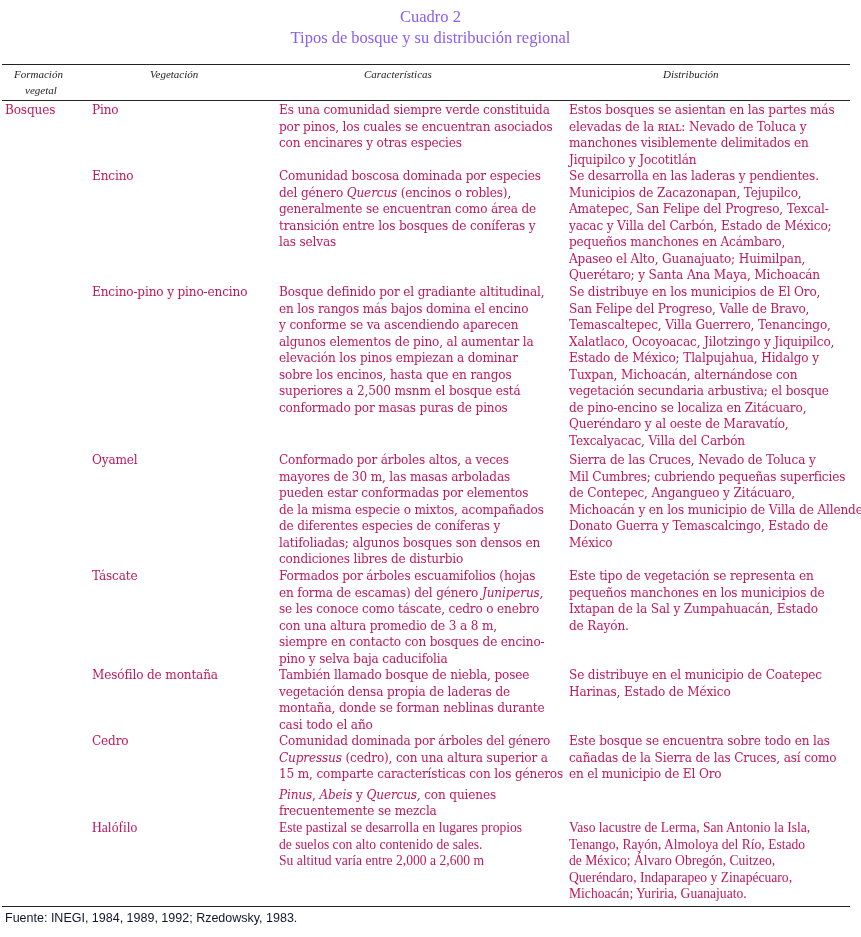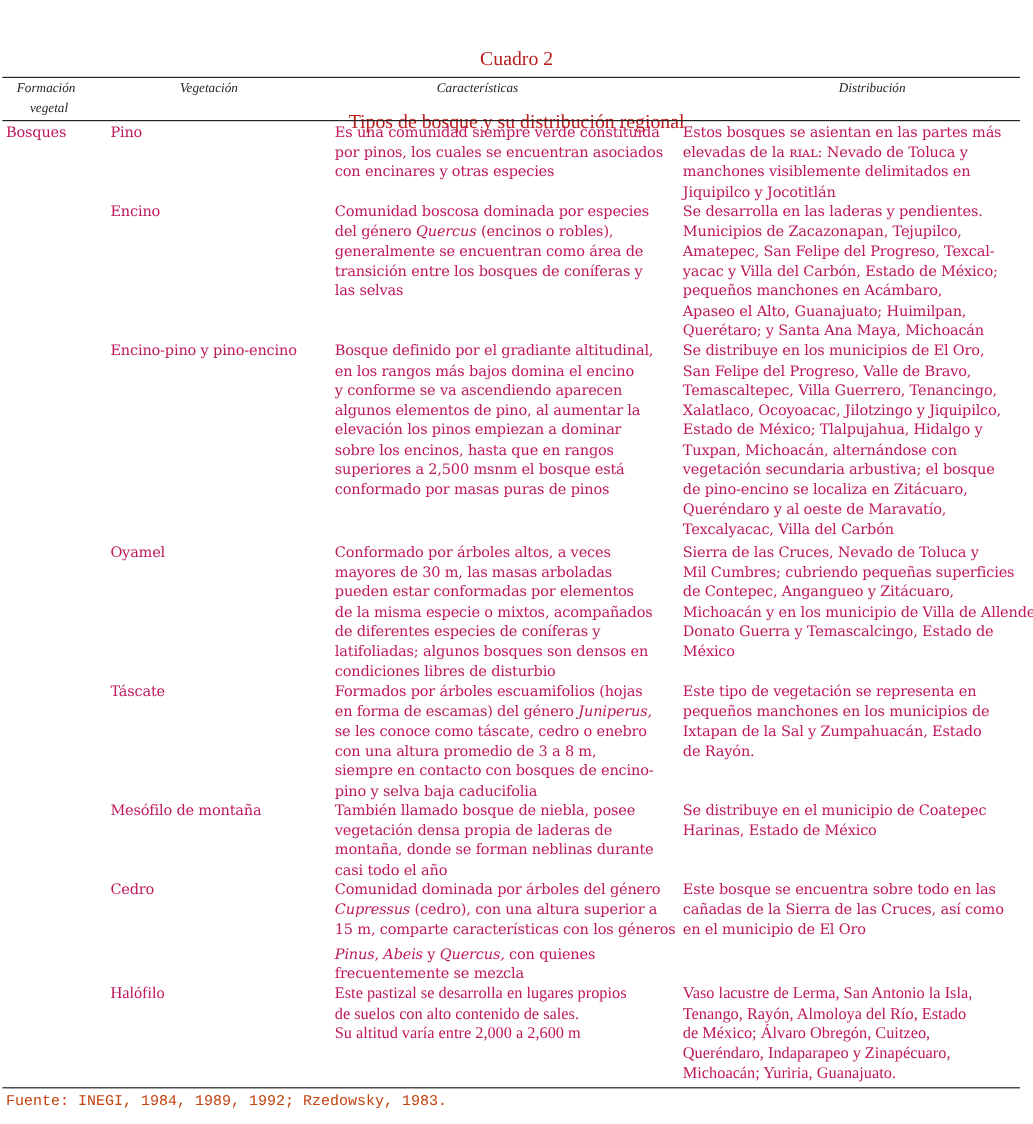--- a/index.html
+++ b/index.html
@@ -2,47 +2,47 @@
 <html><head>
 <meta charset="utf-8">
 <style>
   html, body { margin: 0; padding: 0; background: #ffffff; }
   body {
     width: 861px; height: 937px; position: relative; overflow: hidden;
     font-family: "DejaVu Serif", "Liberation Serif", serif;
     color: #1a1a1a;
   }
   .title-block { position: absolute; left: 0; top: 6px; width: 861px; text-align: center; }
-  .title-line { font-family: "Liberation Serif", serif; font-size: 16.5px; line-height: 21px; color: #b91c1c; margin-top: 32px; }
+  .title-line { font-family: "Liberation Serif", serif; font-size: 16.5px; line-height: 21px; color: #8b5cf6; }
   .rule { position: absolute; left: 2px; width: 848px; background: #222; height: 1.4px; }
   .hdr { position: absolute; font-family: "Liberation Serif", serif; font-style: italic; font-size: 11px; line-height: 16px; color: #222; }
   .cell { position: absolute; font-family: "DejaVu Serif", serif; font-size: 12.1px; line-height: 16.5px; color: #be185d; white-space: nowrap; letter-spacing: -0.15px; }
   .cell .ln { display: block; }
   .cell i { font-style: italic; }
   .halo { font-family: "Liberation Serif", serif; font-size: 13.6px; letter-spacing: 0; }
-  .source { position: absolute; left: 5px; top: 911px; font-family: Liberation Mono, monospace; font-size: 12.5px; color: #c2410c; }
+  .source { position: absolute; left: 5px; top: 911px; font-family: Liberation Sans, sans-serif; font-size: 12.5px; color: #0f172a; }
   .sc { font-variant: small-caps; }
 </style>
 </head>
 <body>
 
 <div class="title-block">
   <div class="title-line">Cuadro 2</div>
   <div class="title-line">Tipos de bosque y su distribución regional</div>
 </div>
 
 <div class="rule" style="top:64px;"></div>
 
 <div class="hdr" style="left:14px; top:66px;">
   <div>Formación</div>
   <div style="padding-left:11px;">vegetal</div>
 </div>
 <div class="hdr" style="left:150px; top:66px;">Vegetación</div>
 <div class="hdr" style="left:364px; top:66px;">Características</div>
-<div class="hdr" style="left:663px; top:66px;margin-left:36px;">Distribución</div>
+<div class="hdr" style="left:663px; top:66px;">Distribución</div>
 
 <div class="rule" style="top:100px;"></div>
 
 <div class="cell" style="left:5px; top:102px;">Bosques</div>
 
 <div id="rows">
     <div class="cell" style="left: 92px; top: 102px;">Pino</div>
     <div class="cell" style="left: 279px; top: 102px;">
       <span class="ln">Es una comunidad siempre verde constituida</span>
       <span class="ln">por pinos, los cuales se encuentran asociados</span>

